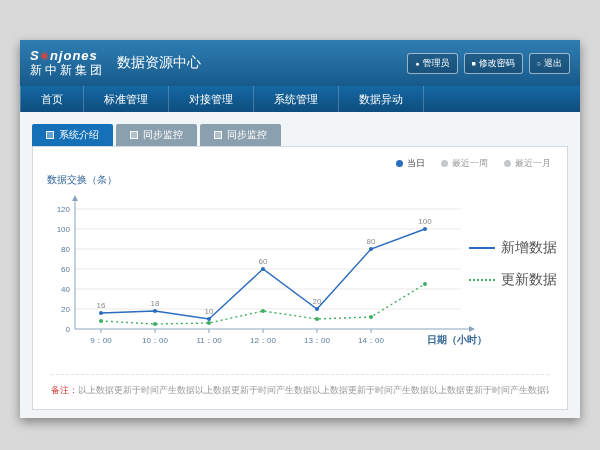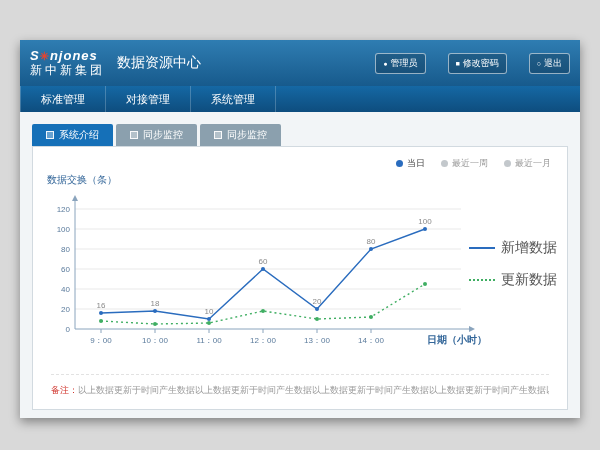--- a/index.html
+++ b/index.html
@@ -9,21 +9,21 @@
           box-shadow:0 4px 10px rgba(0,0,0,.4);}
   
   .topbar{height:46px;background:linear-gradient(#2f7db2,#175a8c);display:flex;align-items:center;
           padding:0 10px;box-sizing:border-box;}
   .logo{display:flex;flex-direction:column;line-height:1.1;margin-right:6px;}
   .brand{color:#fff;font-size:13px;font-weight:bold;font-style:italic;letter-spacing:1px;}
   .brand .star{color:#e8442e;font-style:normal;font-size:11px;}
   .brand-sub{color:#fff;font-size:12px;font-weight:normal;letter-spacing:3px;}
   .app-title{color:#fff;font-size:14px;margin-left:6px;}
   .top-spacer{flex:1;}
-  .top-actions{display:flex;gap:22px;}
+  .top-actions{display:flex;gap:6px;}
   .top-btn{display:flex;align-items:center;gap:3px;font-size:9px;color:#fff;padding:3px 7px;
            border:1px solid rgba(255,255,255,.55);border-radius:3px;background:rgba(0,0,0,.18);cursor:pointer;}
   .top-btn .ic{font-size:7px;line-height:1;}
   
   .nav{height:26px;background:linear-gradient(#1568a4,#0e4d7e);display:flex;}
   .nav-item{padding:0 20px;line-height:26px;color:#fff;font-size:11px;
             border-right:1px solid rgba(255,255,255,.22);cursor:pointer;}
   .nav-item:first-child{border-left:1px solid rgba(255,255,255,.22);}
   
   .content{position:relative;height:306px;background:#f2f5f7;padding:12px 12px 0;box-sizing:border-box;}
@@ -78,23 +78,25 @@
           <span>修改密码</span>
         </div>
         <div class="top-btn">
           <span class="ic">○</span>
           <span>退出</span>
         </div>
       </div>
     </div>
 
     <div class="nav">
+      <div class="nav-item">首页</div>
       <div class="nav-item">标准管理</div>
       <div class="nav-item">对接管理</div>
       <div class="nav-item">系统管理</div>
+      <div class="nav-item">数据异动</div>
     </div>
 
     <div class="content">
       <div class="tab-row">
         <div class="tab active">
           <span class="tab-ic"></span>
           <span>系统介绍</span>
         </div>
         <div class="tab">
           <span class="tab-ic"></span>

